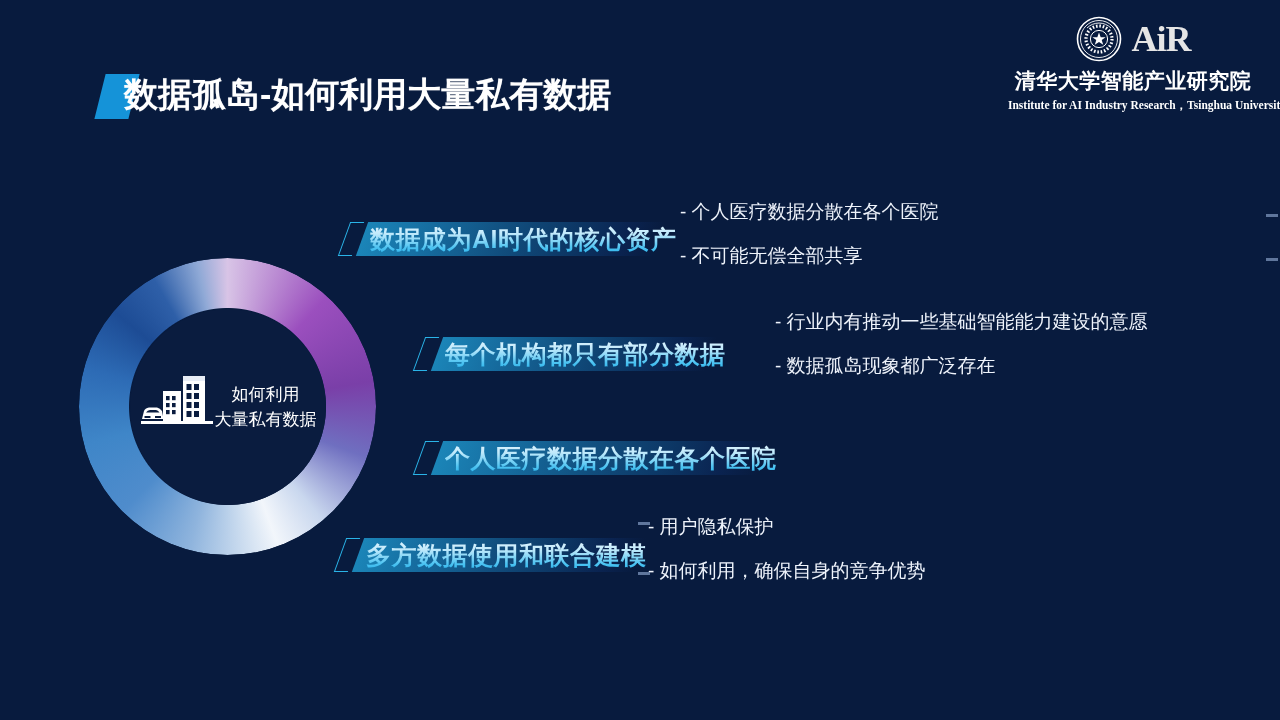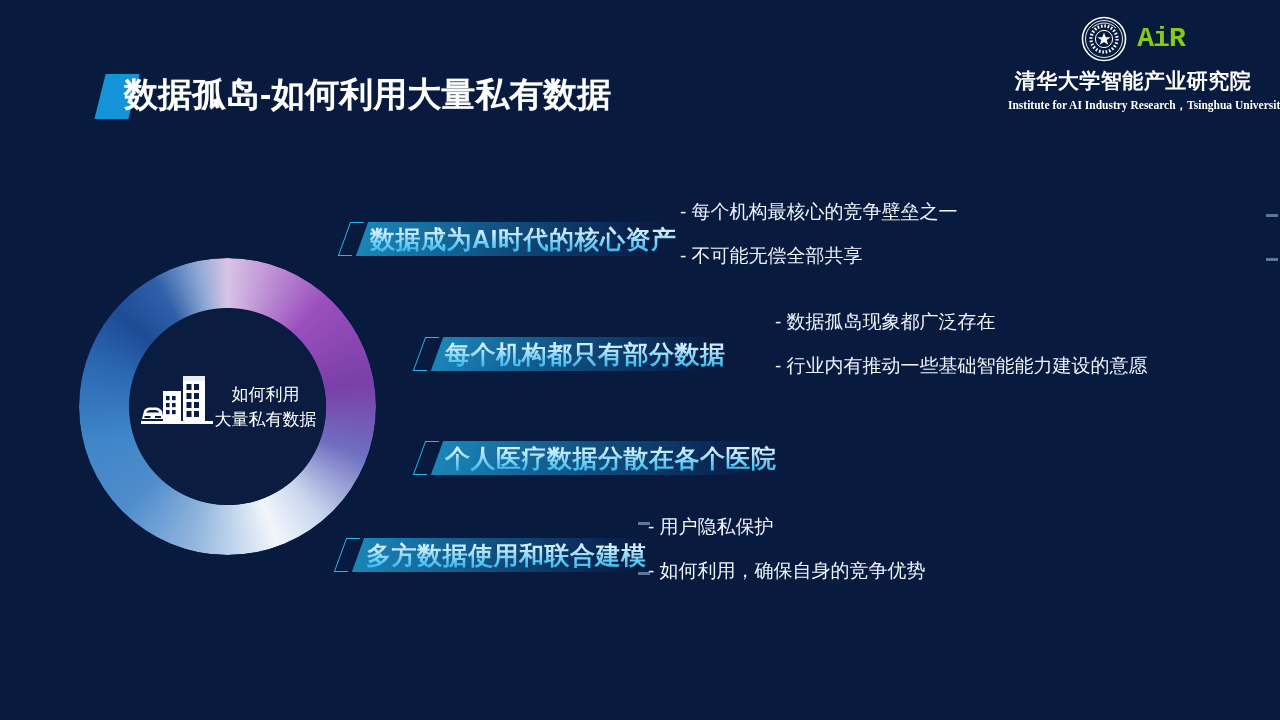--- a/index.html
+++ b/index.html
@@ -51,26 +51,26 @@
   }
   .logo-top {
     display: flex;
     align-items: center;
     justify-content: center;
     gap: 10px;
     height: 50px;
   }
   #logo-seal { display:block; }
   #logo-air-text {
-    font-size: 28px;
-    font-weight: bold;
-    color: #84cc16;
+    font-size: 36px;
+    font-weight: bold;
+    color: #e5e5e5;
     letter-spacing: -1px;
     line-height: 44px;
-    font-family: Liberation Mono, monospace;
+    font-family: Liberation Serif, serif;
   }
   #logo-cn {
     margin-top: 3px;
     font-size: 21px;
     color: #ffffff;
     letter-spacing: 0.5px;
     font-family: "Liberation Serif", serif;
     font-weight: bold;
     white-space: nowrap;
   }
@@ -264,32 +264,32 @@
 大量私有数据</div>
     </div>
   </div>
 
   <div class="banner" style="left:344px; top:222px; width:316px;">
     <div class="chev"></div>
     <div class="slab" style="width:298px;"></div>
     <div class="btext">数据成为AI时代的核心资产</div>
   </div>
   <div class="bullets" style="left:680px; top:190px;">
-    <div class="bullet">- 每个机构最核心的竞争壁垒之一</div>
+    <div class="bullet">- 个人医疗数据分散在各个医院</div>
     <div class="bullet">- 不可能无偿全部共享</div>
   </div>
 
   <div class="banner" style="left:419px; top:337px; width:292px;">
     <div class="chev"></div>
     <div class="slab" style="width:274px;"></div>
     <div class="btext">每个机构都只有部分数据</div>
   </div>
   <div class="bullets" style="left:775px; top:300px;">
+    <div class="bullet">- 行业内有推动一些基础智能能力建设的意愿</div>
     <div class="bullet">- 数据孤岛现象都广泛存在</div>
-    <div class="bullet">- 行业内有推动一些基础智能能力建设的意愿</div>
   </div>
 
   <div class="banner" style="left:419px; top:441px; width:345px;">
     <div class="chev"></div>
     <div class="slab" style="width:327px;"></div>
     <div class="btext">个人医疗数据分散在各个医院</div>
   </div>
 
   <div class="banner" style="left:340px; top:538px; width:300px;">
     <div class="chev"></div>

